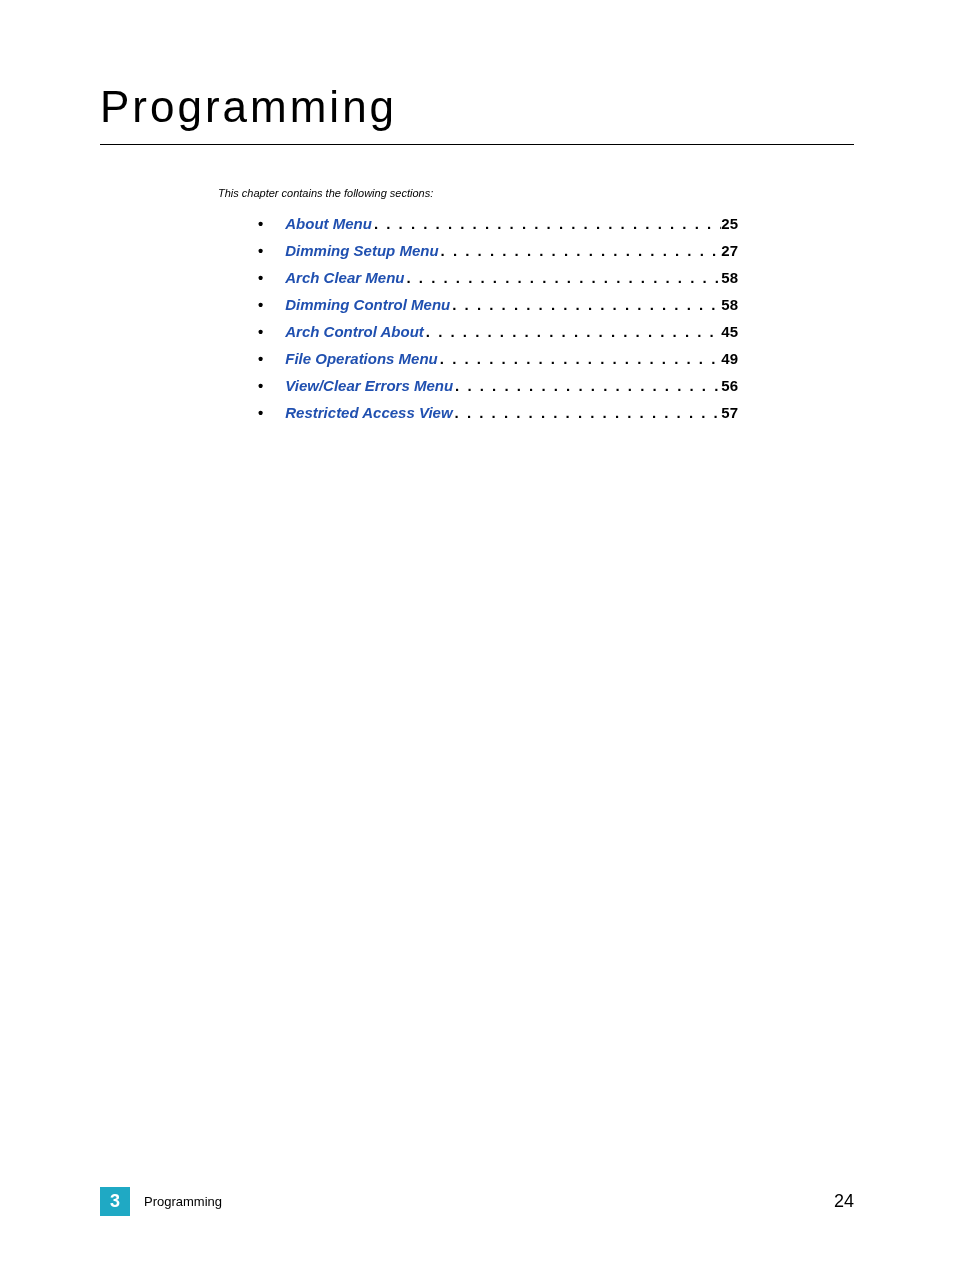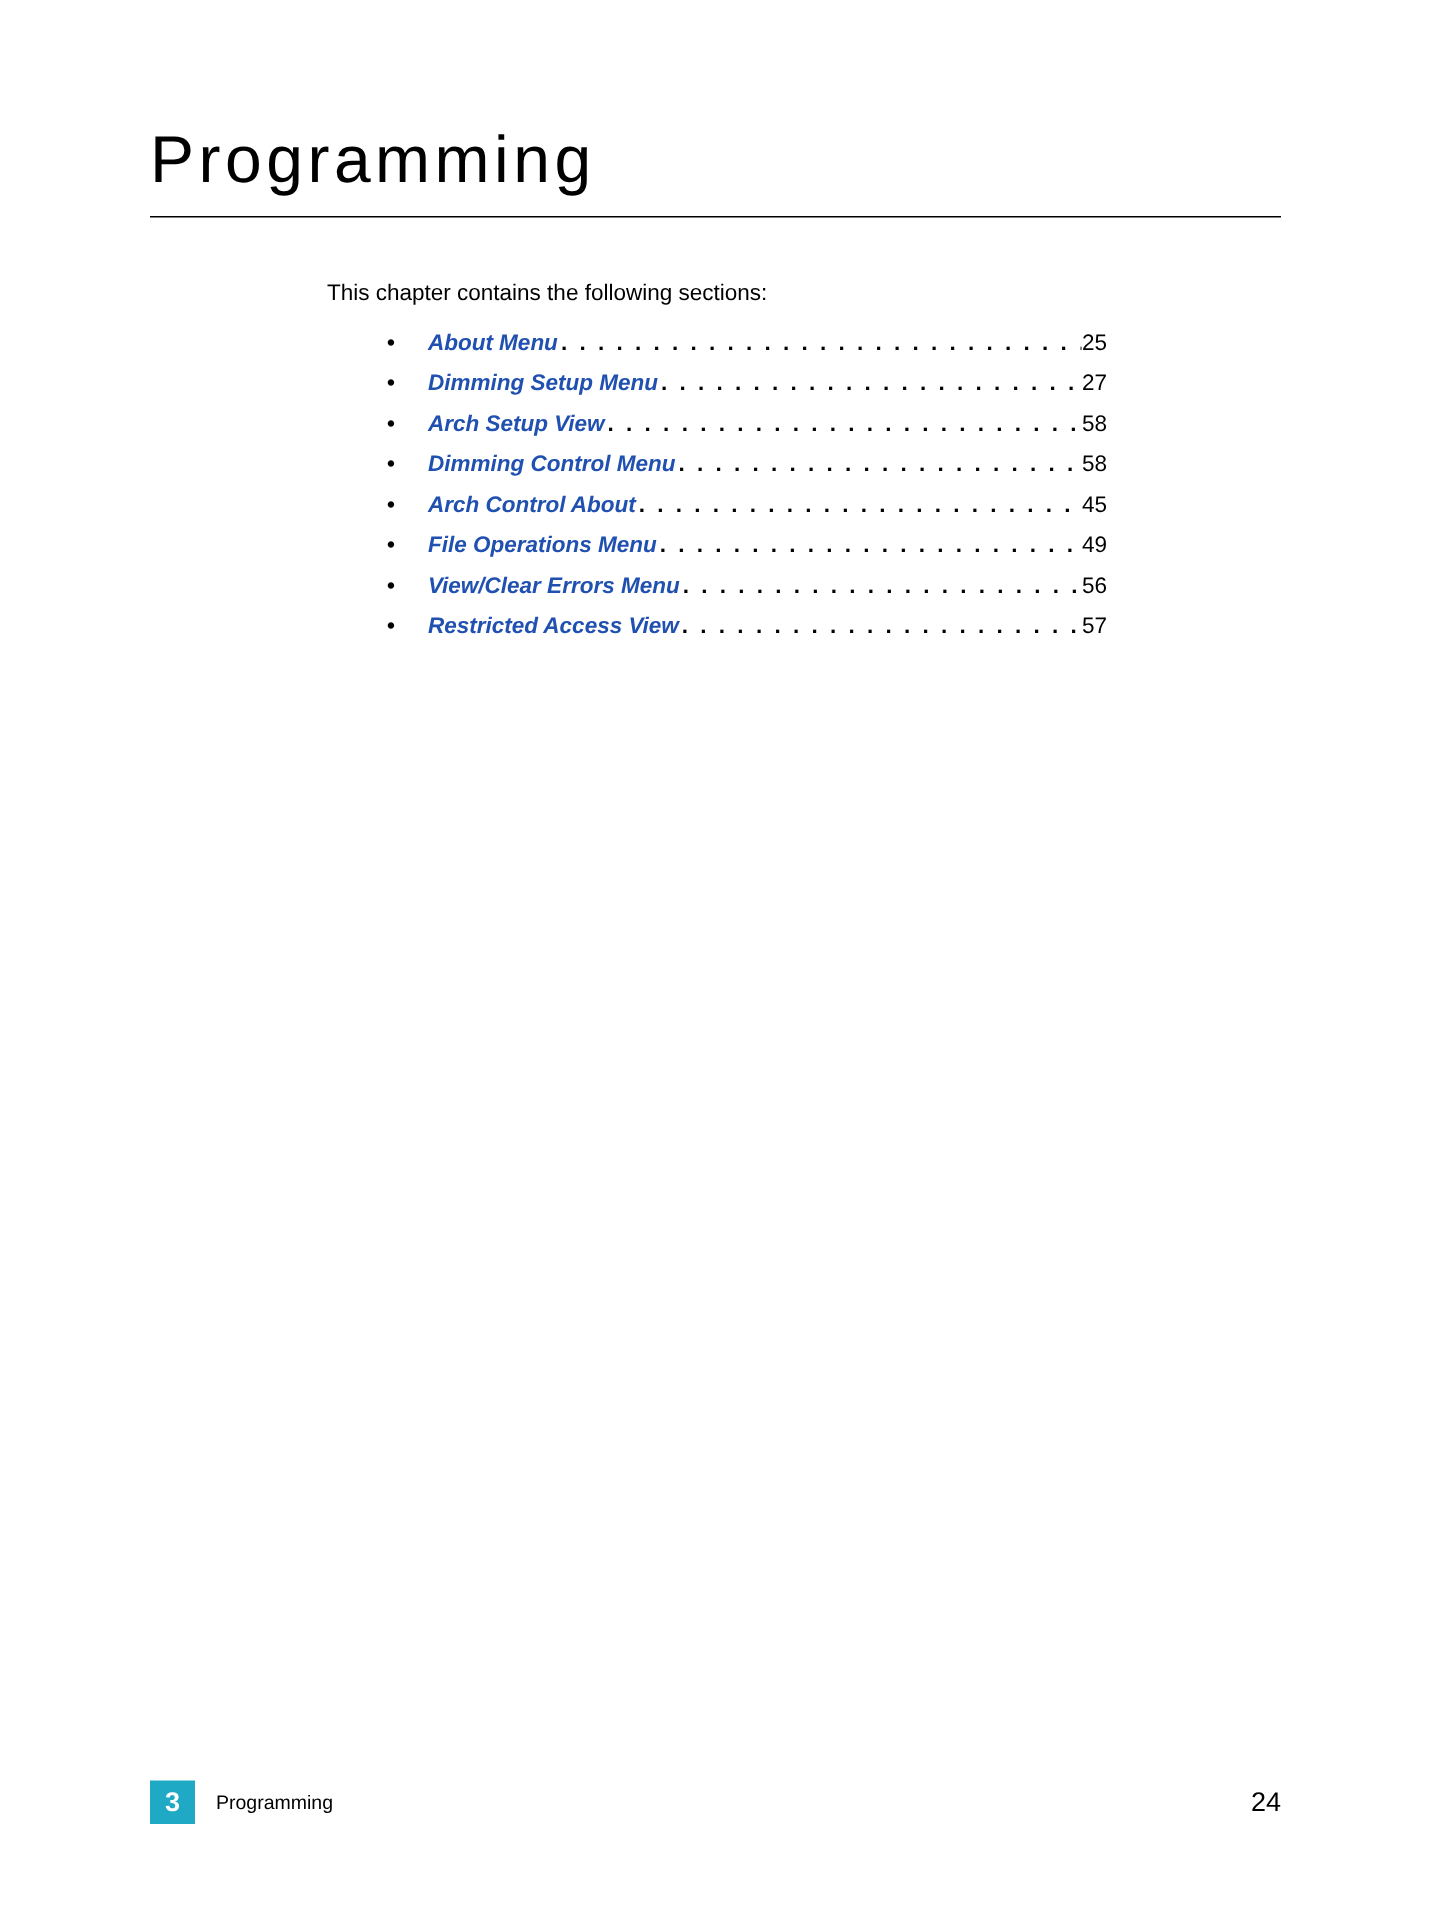--- a/index.html
+++ b/index.html
@@ -30,22 +30,23 @@
       font-size: 44px;
       font-weight: 400;
       letter-spacing: 3px;
       color: #000;
       padding-bottom: 12px;
       border-bottom: 1.5px solid #000;
     }
     .intro-text {
       margin-top: 42px;
       margin-left: 118px;
-      font-size: 15px;
+      font-size: 11px;
       color: #000;
+      font-style: italic;
     }
     .toc-list {
       margin-top: 16px;
       margin-left: 158px;
       list-style: none;
       width: 480px;
     }
     .toc-item {
       display: flex;
       align-items: baseline;
@@ -71,21 +72,21 @@
       color: #000;
       font-weight: bold;
       letter-spacing: 2px;
       padding: 0 2px;
     }
     .toc-leader::after {
       content: " . . . . . . . . . . . . . . . . . . . . . . . . . . . . . . . . . . . . . . . . . . . . . . . . . . . . . . . . . . . . ";
     }
     .toc-page {
       color: #000;
-      font-weight: normal;
+      font-weight: bold;
       white-space: nowrap;
     }
     .footer {
       position: absolute;
       bottom: 56px;
       left: 100px;
       right: 100px;
       display: flex;
       align-items: center;
     }
@@ -123,21 +124,21 @@
       <span class="toc-page">25</span>
     </li>
     <li class="toc-item">
       <span class="bullet">•</span>
       <span class="toc-link">Dimming Setup Menu</span>
       <span class="toc-leader"></span>
       <span class="toc-page">27</span>
     </li>
     <li class="toc-item">
       <span class="bullet">•</span>
-      <span class="toc-link">Arch Setup View</span>
+      <span class="toc-link">Arch Clear Menu</span>
       <span class="toc-leader"></span>
       <span class="toc-page">58</span>
     </li>
     <li class="toc-item">
       <span class="bullet">•</span>
       <span class="toc-link">Dimming Control Menu</span>
       <span class="toc-leader"></span>
       <span class="toc-page">58</span>
     </li>
     <li class="toc-item">

